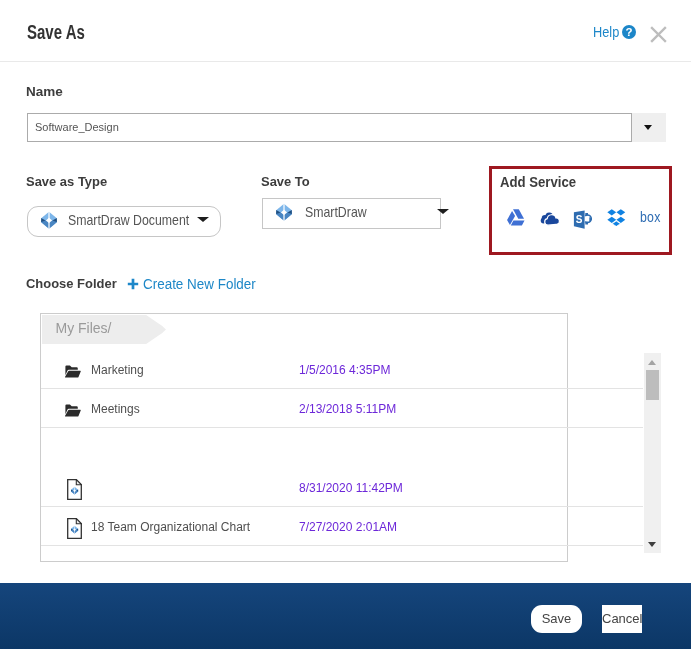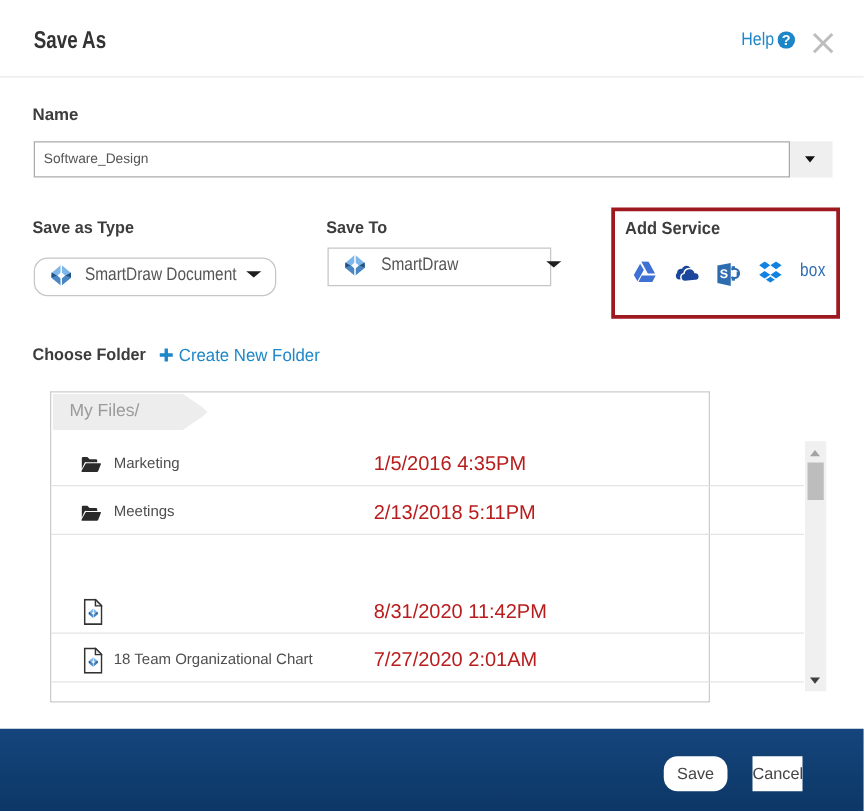--- a/index.html
+++ b/index.html
@@ -32,21 +32,21 @@
   
   #newfolder { left:143px; top:276px; font-size:14px; color:#1d87c7; transform:scaleX(0.96); transform-origin:left top; }
 
   
   #listbox { left:27px; top:313px; width:528px; height:249px; border:1px solid #ccc; background:#fff;margin-left:13px; }
   #tab { left:1px; top:1px; width:124px; height:29px; background:#ededed;
     clip-path:polygon(0 0, 84% 0, 97% 38%, 100% 50%, 97% 62%, 84% 100%, 0 100%); }
   #tabtext { left:13.5px; top:5px; font-size:14px; color:#9a9a9a; }
   .row { position:absolute; left:0; width:602px; height:39.2px; border-bottom:1px solid #e3e3e3; }
   .rname { position:absolute; left:50px; top:13px; font-size:12px; color:#4f4f4f; }
-  .rdate { position:absolute; left:258px; top:13px; font-size:16px; color:#b91c1c; }
+  .rdate { position:absolute; left:258px; top:13px; font-size:12px; color:#6d28d9; }
   .ricon { position:absolute; left:24px; }
 
   
   #sbtrack { left:603px; top:39px; width:17px; height:200px; background:#f0f0f0; }
   #sbthumb { left:2px; top:17px; width:13px; height:30px; background:#bdbdbd; }
   .sarrow-up { position:absolute; left:4px; top:7px; width:0; height:0;
     border-left:4.5px solid transparent; border-right:4.5px solid transparent;
     border-bottom:5px solid #a3a3a3; }
   .sarrow-dn { position:absolute; left:4px; bottom:6px; width:0; height:0;
     border-left:4.5px solid transparent; border-right:4.5px solid transparent;

